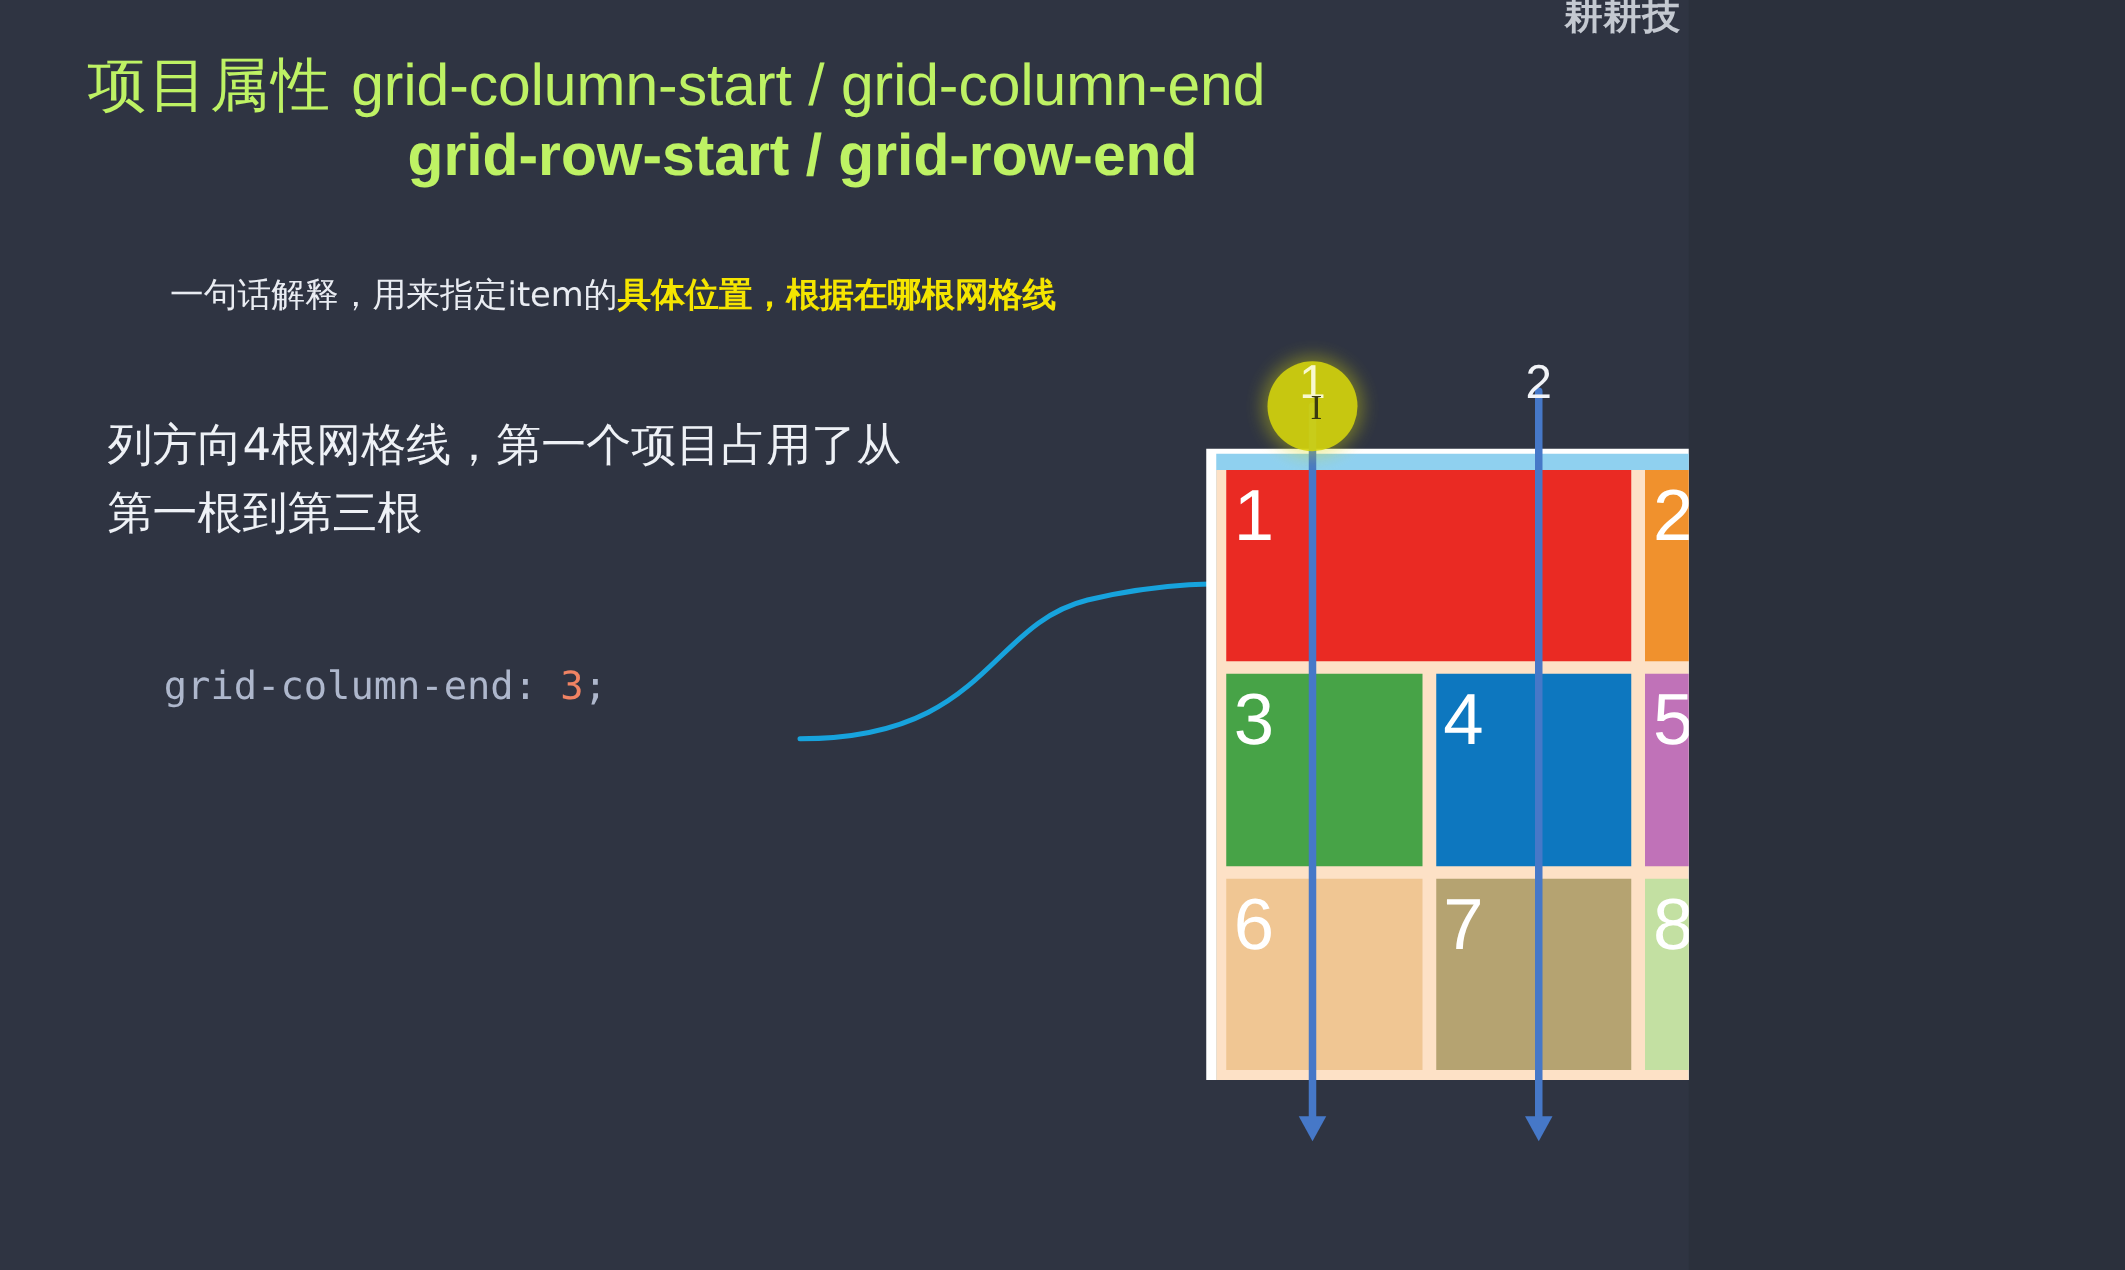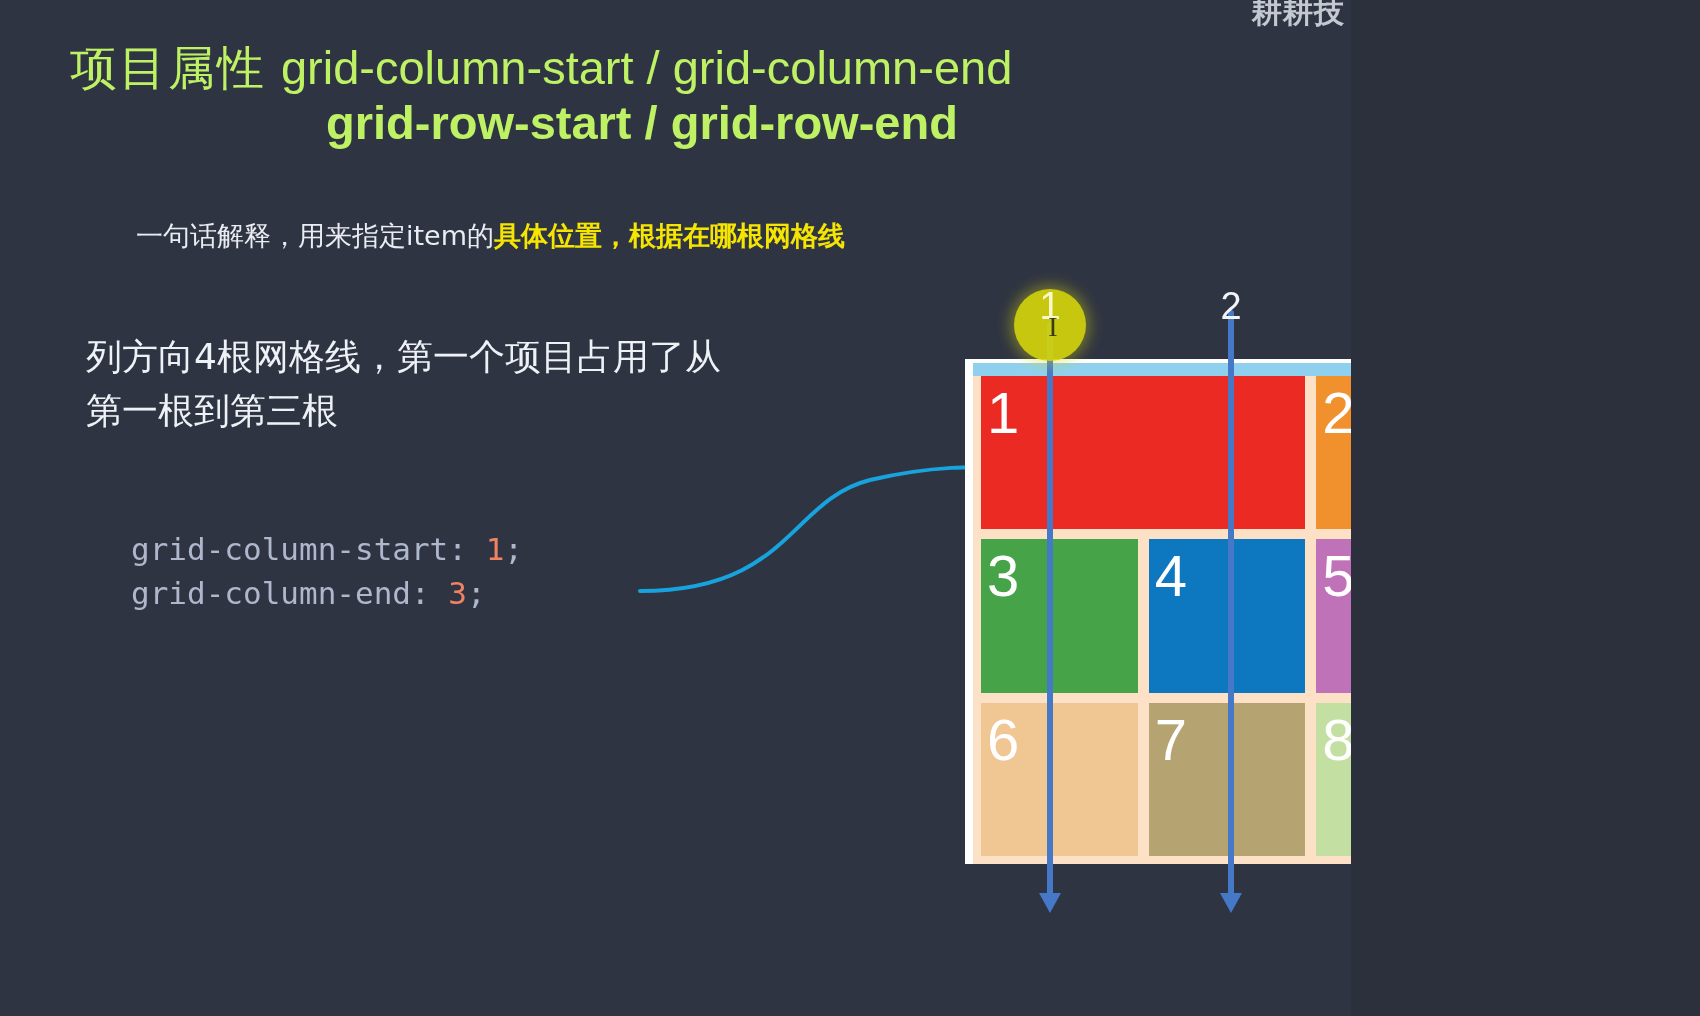--- a/index.html
+++ b/index.html
@@ -213,24 +213,20 @@
   </div>
 
   <div class="subtitle">
     <span>一句话解释，用来指定item的</span><span class="hl">具体位置，根据在哪根网格线</span>
   </div>
 
   <div class="para">列方向4根网格线，第一个项目占用了从
 第一根到第三根</div>
 
   <div class="code">
-    <div>
-      <span>grid-column-start:</span>
-      <span class="num">1</span><span class="punc">;</span>
-    </div>
     <div>
       <span>grid-column-end:</span>
       <span class="num">3</span><span class="punc">;</span>
     </div>
   </div>
 
   <svg class="connector" width="1700" height="1016">
     <path d="M 640 591 C 790 591, 790 500, 870 480 C 930 466, 965 466, 1055 467" stroke="#17a3dd" stroke-width="4" fill="none" stroke-linecap="round"></path>
     <polygon points="1068,467 1046,458 1048,476" fill="#17a3dd"></polygon>
   </svg>

